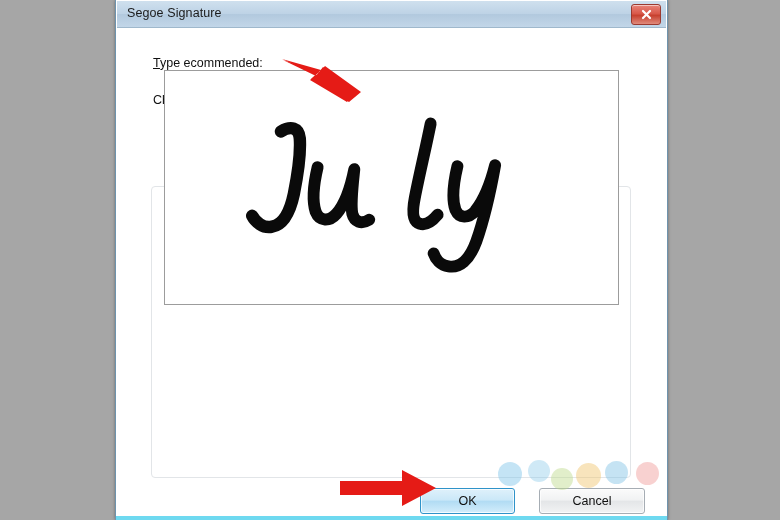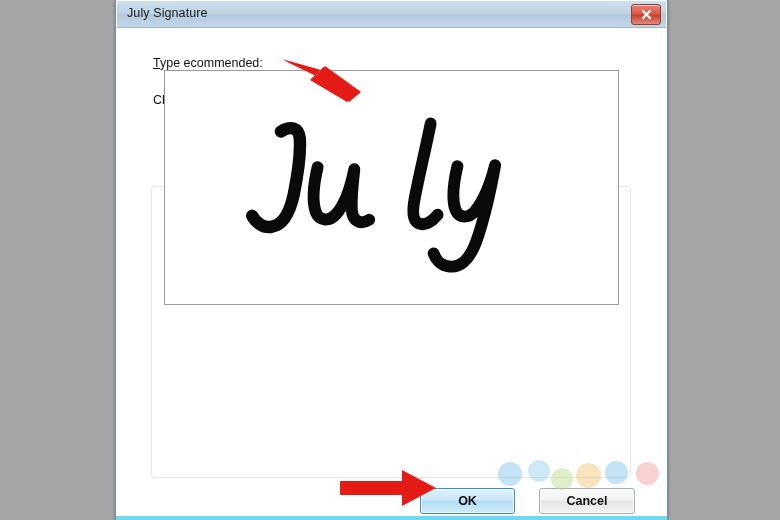--- a/index.html
+++ b/index.html
@@ -132,30 +132,30 @@
     position:absolute;left:47px;top:42px;width:455px;height:235px;
     background:#fff;border:1px solid #9c9c9c;box-sizing:border-box;
     overflow:hidden;
   }
   .preview-area svg{display:block;width:100%;height:100%;}
 
   
   .btn{
     position:absolute;height:26px;box-sizing:border-box;
     display:flex;align-items:center;justify-content:center;
-    font-size:12.5px;color:#101010;cursor:pointer;border-radius:3px;font-weight:bold;
+    font-size:12.5px;color:#101010;cursor:pointer;border-radius:3px;
   }
   #btn-ok{
     left:303px;top:460px;width:95px;
     border:1px solid #2f93c9;
     background:linear-gradient(to bottom,#dff1fb 0%,#cbe8f8 45%,#b2dcf4 52%,#d3edfb 100%);
     box-shadow:inset 0 0 0 1px rgba(255,255,255,.75);
   }
   #btn-cancel{
-    left:422px;top:460px;width:96px;
+    left:422px;top:460px;width:106px;
     border:1px solid #a6adb4;
     background:linear-gradient(to bottom,#fbfbfb 0%,#f1f2f3 45%,#e4e6e8 52%,#f2f3f4 100%);
     box-shadow:inset 0 0 0 1px rgba(255,255,255,.7);
   }
 
   
   .dot{position:absolute;border-radius:50%;pointer-events:none;}
 
   
   .bottom-strip{
@@ -170,21 +170,21 @@
 </style>
 </head>
 <body>
 
 <div id="screen">
 
   <div class="dialog">
     <div class="dialog-inner-edge"></div>
 
     <div class="titlebar">
-      <div class="title-text">July Signature</div>
+      <div class="title-text">Segoe Signature</div>
       <div class="close-btn">
         <svg width="11" height="11" viewBox="0 0 11 11" aria-hidden="true">
           <path d="M2 2 L9 9 M9 2 L2 9" stroke="#ffffff" stroke-width="2.2" stroke-linecap="round" fill="none"></path>
         </svg>
       </div>
     </div>
 
     <div class="client">
 
       <div class="lbl" id="sig-label">

